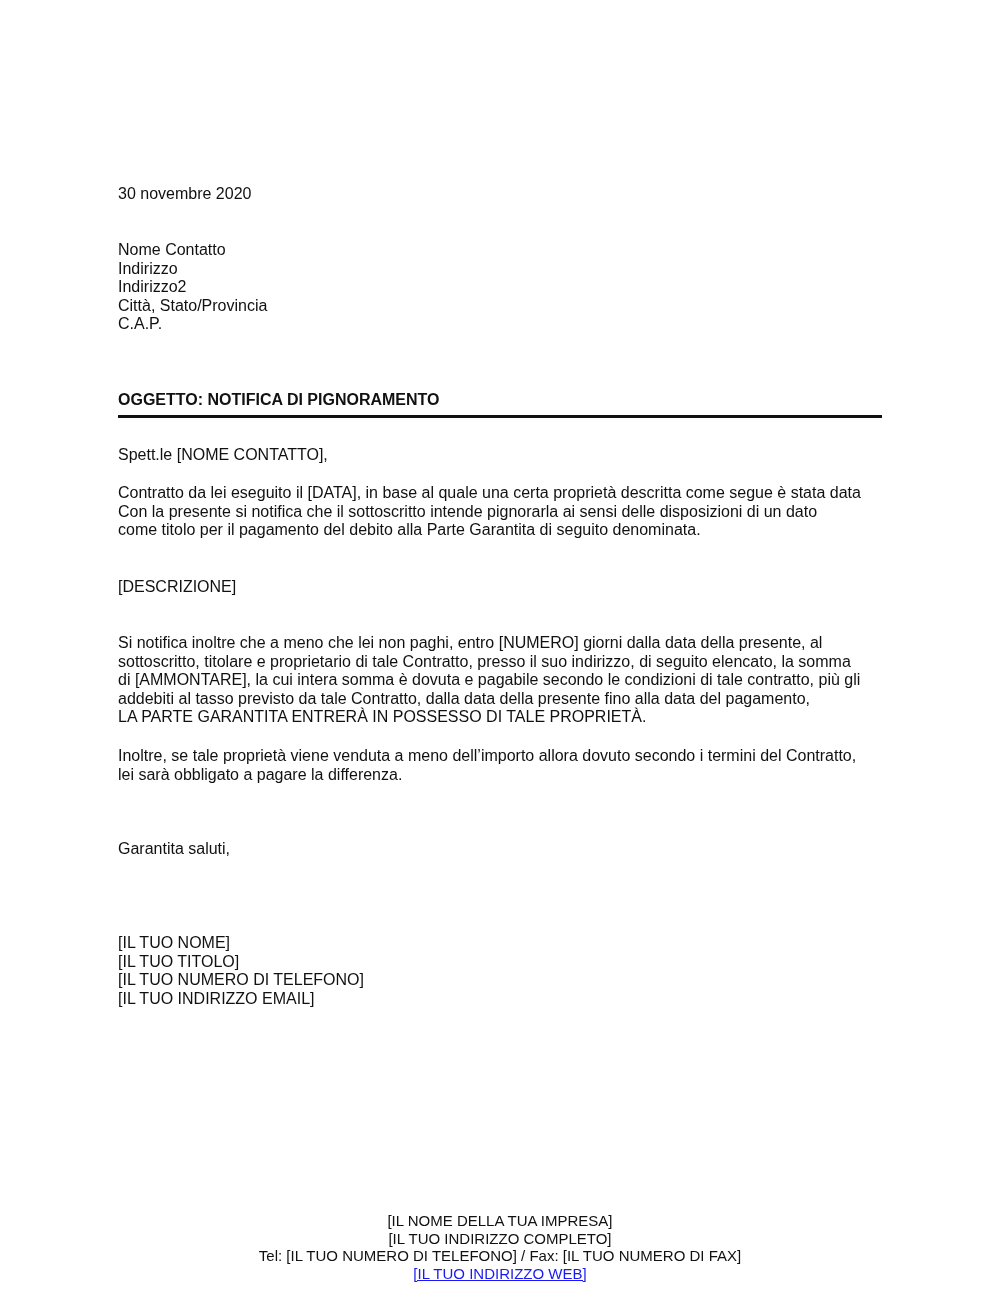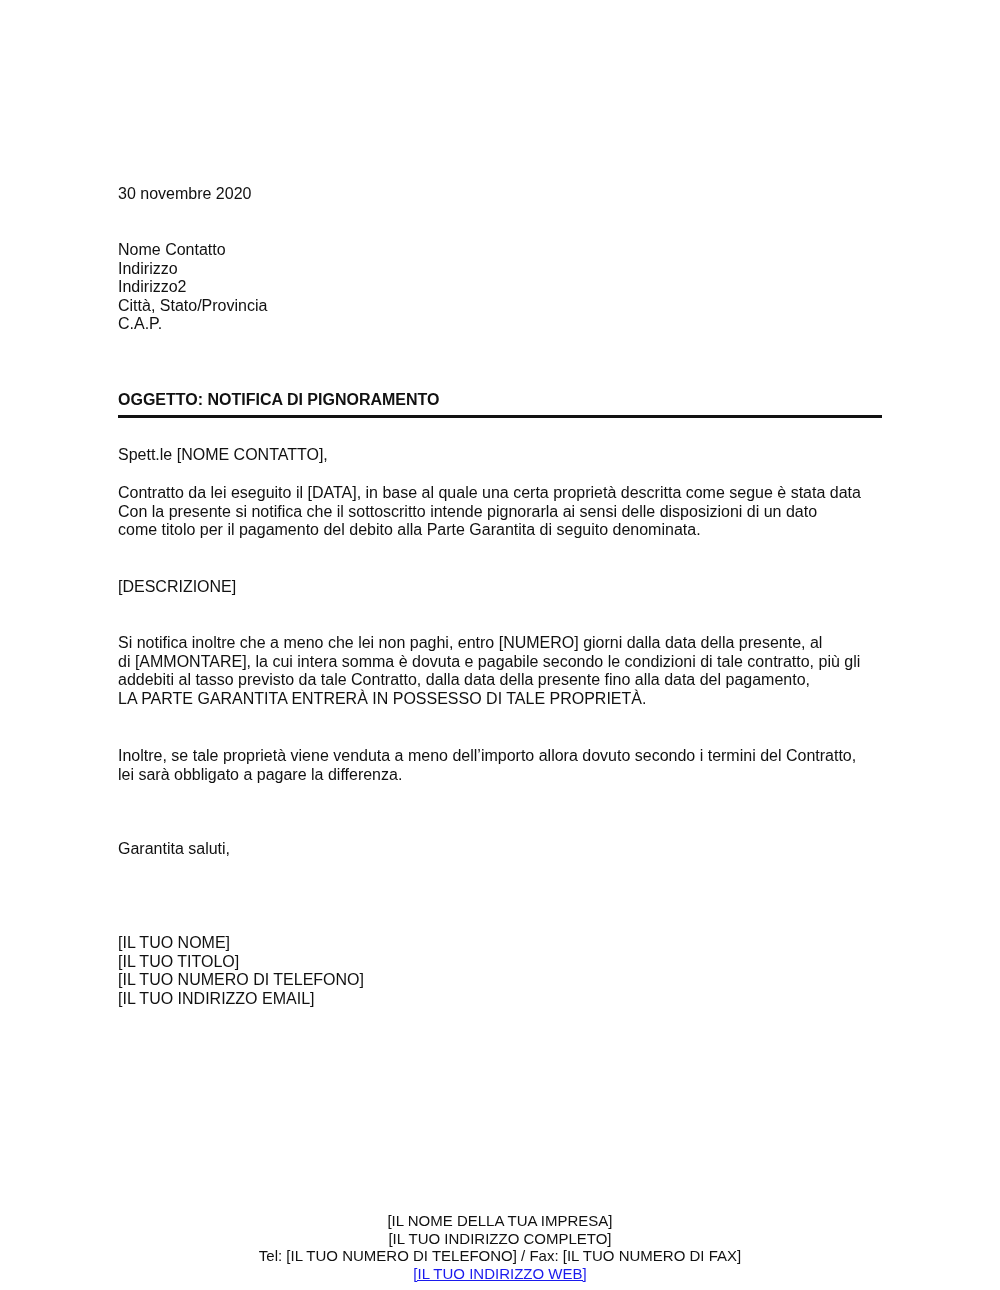--- a/index.html
+++ b/index.html
@@ -46,20 +46,21 @@
   <div class="abs para1">
     <div class="line">Contratto da lei eseguito il [DATA], in base al quale una certa proprietà descritta come segue è stata data</div>
     <div class="line">Con la presente si notifica che il sottoscritto intende pignorarla ai sensi delle disposizioni di un dato</div>
     <div class="line">come titolo per il pagamento del debito alla Parte Garantita di seguito denominata.</div>
   </div>
 
   <div class="abs line desc">[DESCRIZIONE]</div>
 
   <div class="abs para2">
     <div class="line">Si notifica inoltre che a meno che lei non paghi, entro [NUMERO] giorni dalla data della presente, al</div>
+    <div class="line">sottoscritto, titolare e proprietario di tale Contratto, presso il suo indirizzo, di seguito elencato, la somma</div>
     <div class="line">di [AMMONTARE], la cui intera somma è dovuta e pagabile secondo le condizioni di tale contratto, più gli</div>
     <div class="line">addebiti al tasso previsto da tale Contratto, dalla data della presente fino alla data del pagamento,</div>
     <div class="line">LA PARTE GARANTITA ENTRERÀ IN POSSESSO DI TALE PROPRIETÀ.</div>
   </div>
 
   <div class="abs para3">
     <div class="line">Inoltre, se tale proprietà viene venduta a meno dell’importo allora dovuto secondo i termini del Contratto,</div>
     <div class="line">lei sarà obbligato a pagare la differenza.</div>
   </div>
 

